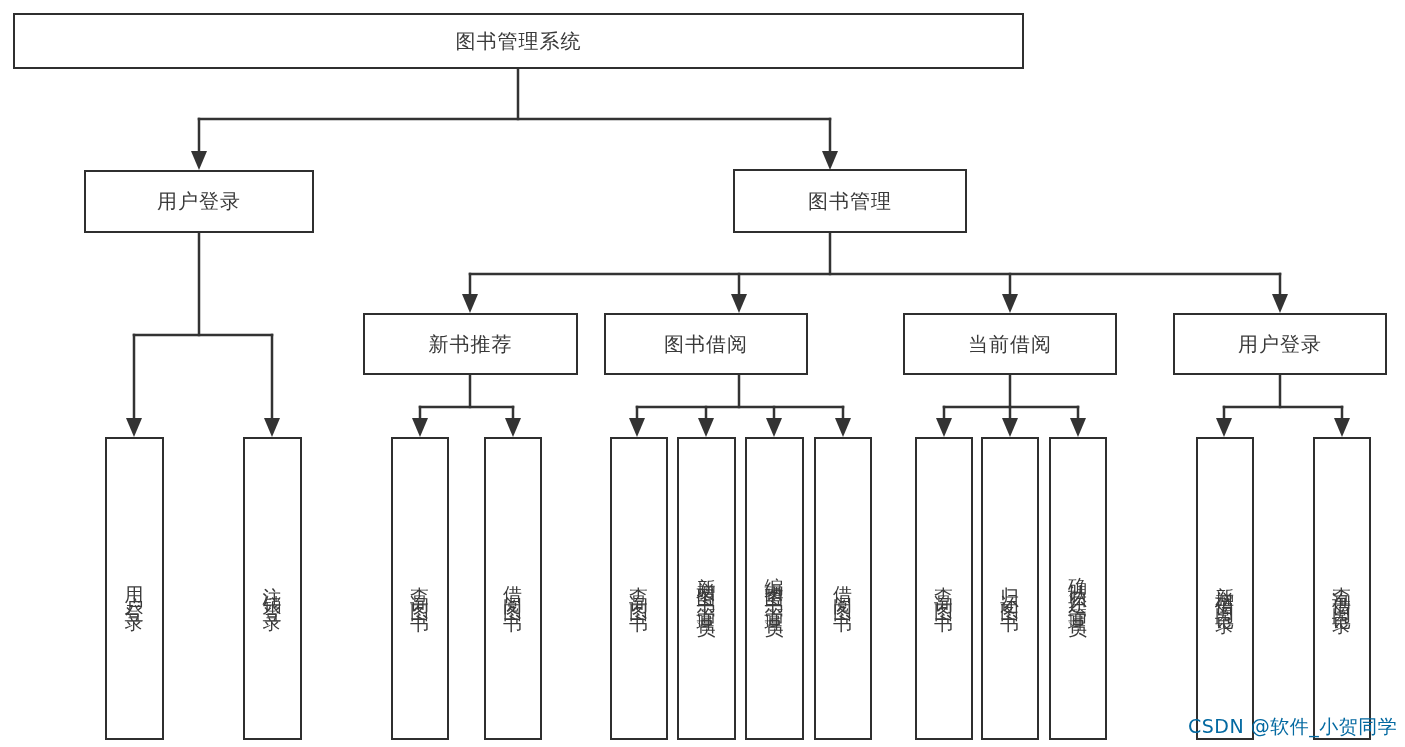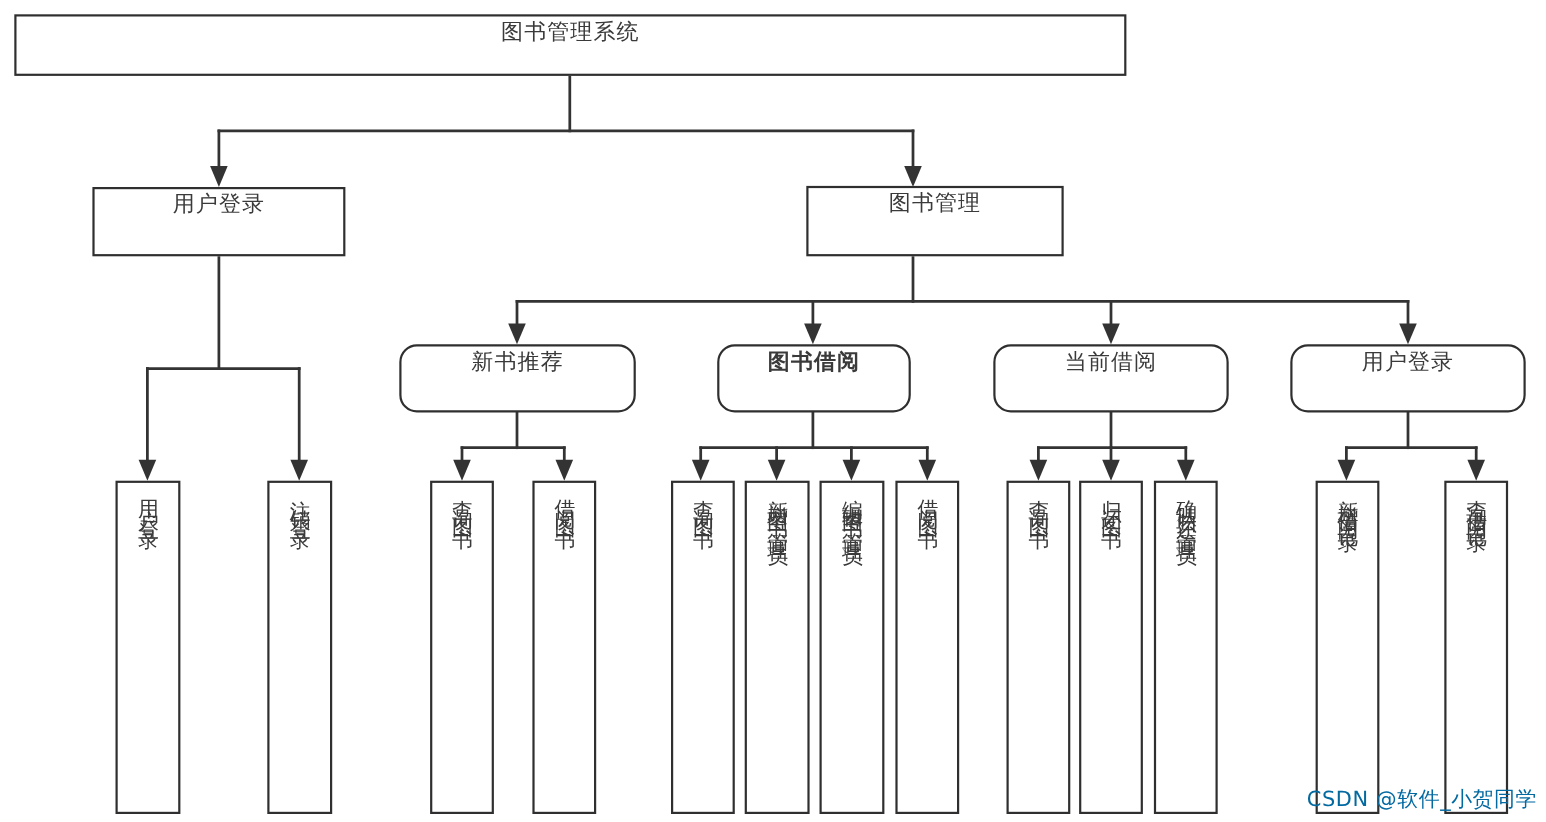--- a/index.html
+++ b/index.html
@@ -16,32 +16,32 @@
     left: 0; top: 0;
     width: 1405px; height: 747px;
     z-index: 1;
   }
   .box {
     position: absolute;
     box-sizing: border-box;
     border: 2.5px solid #2f2f2f;
     background: #ffffff;
     display: flex;
-    align-items: flex-start;
+    align-items: center;
     justify-content: center;
     color: #3a3a3a;
     z-index: 2;
   }
   .box.h { font-size: 20px; letter-spacing: 1px; }
   .box.root   { left: 13px;  top: 13px;  width: 1011px; height: 56px; }
   .box.l2a    { left: 84px;  top: 170px; width: 230px;  height: 63px; }
   .box.l2b    { left: 713px; top: 169px; width: 234px;  height: 64px; margin-left: 20px; }
-  .box.l3     { top: 313px; height: 62px; border-radius: 16px; }
+  .box.l3     { top: 313px; height: 62px; }
   .box.l3a    { left: 363px;  width: 215px; }
-  .box.l3b    { left: 652px;  width: 176px; font-weight: bold; }
+  .box.l3b    { left: 604px;  width: 204px; }
   .box.l3c    { left: 903px;  width: 214px; }
   .box.l3d    { left: 1173px; width: 214px; }
   .box.leaf   { top: 437px; height: 303px; width: 58px; }
   .box.leaf span {
     writing-mode: vertical-rl;
     text-orientation: upright;
     font-size: 19px;
     line-height: 1;
     letter-spacing: 9px;
     color: #3a3a3a;

